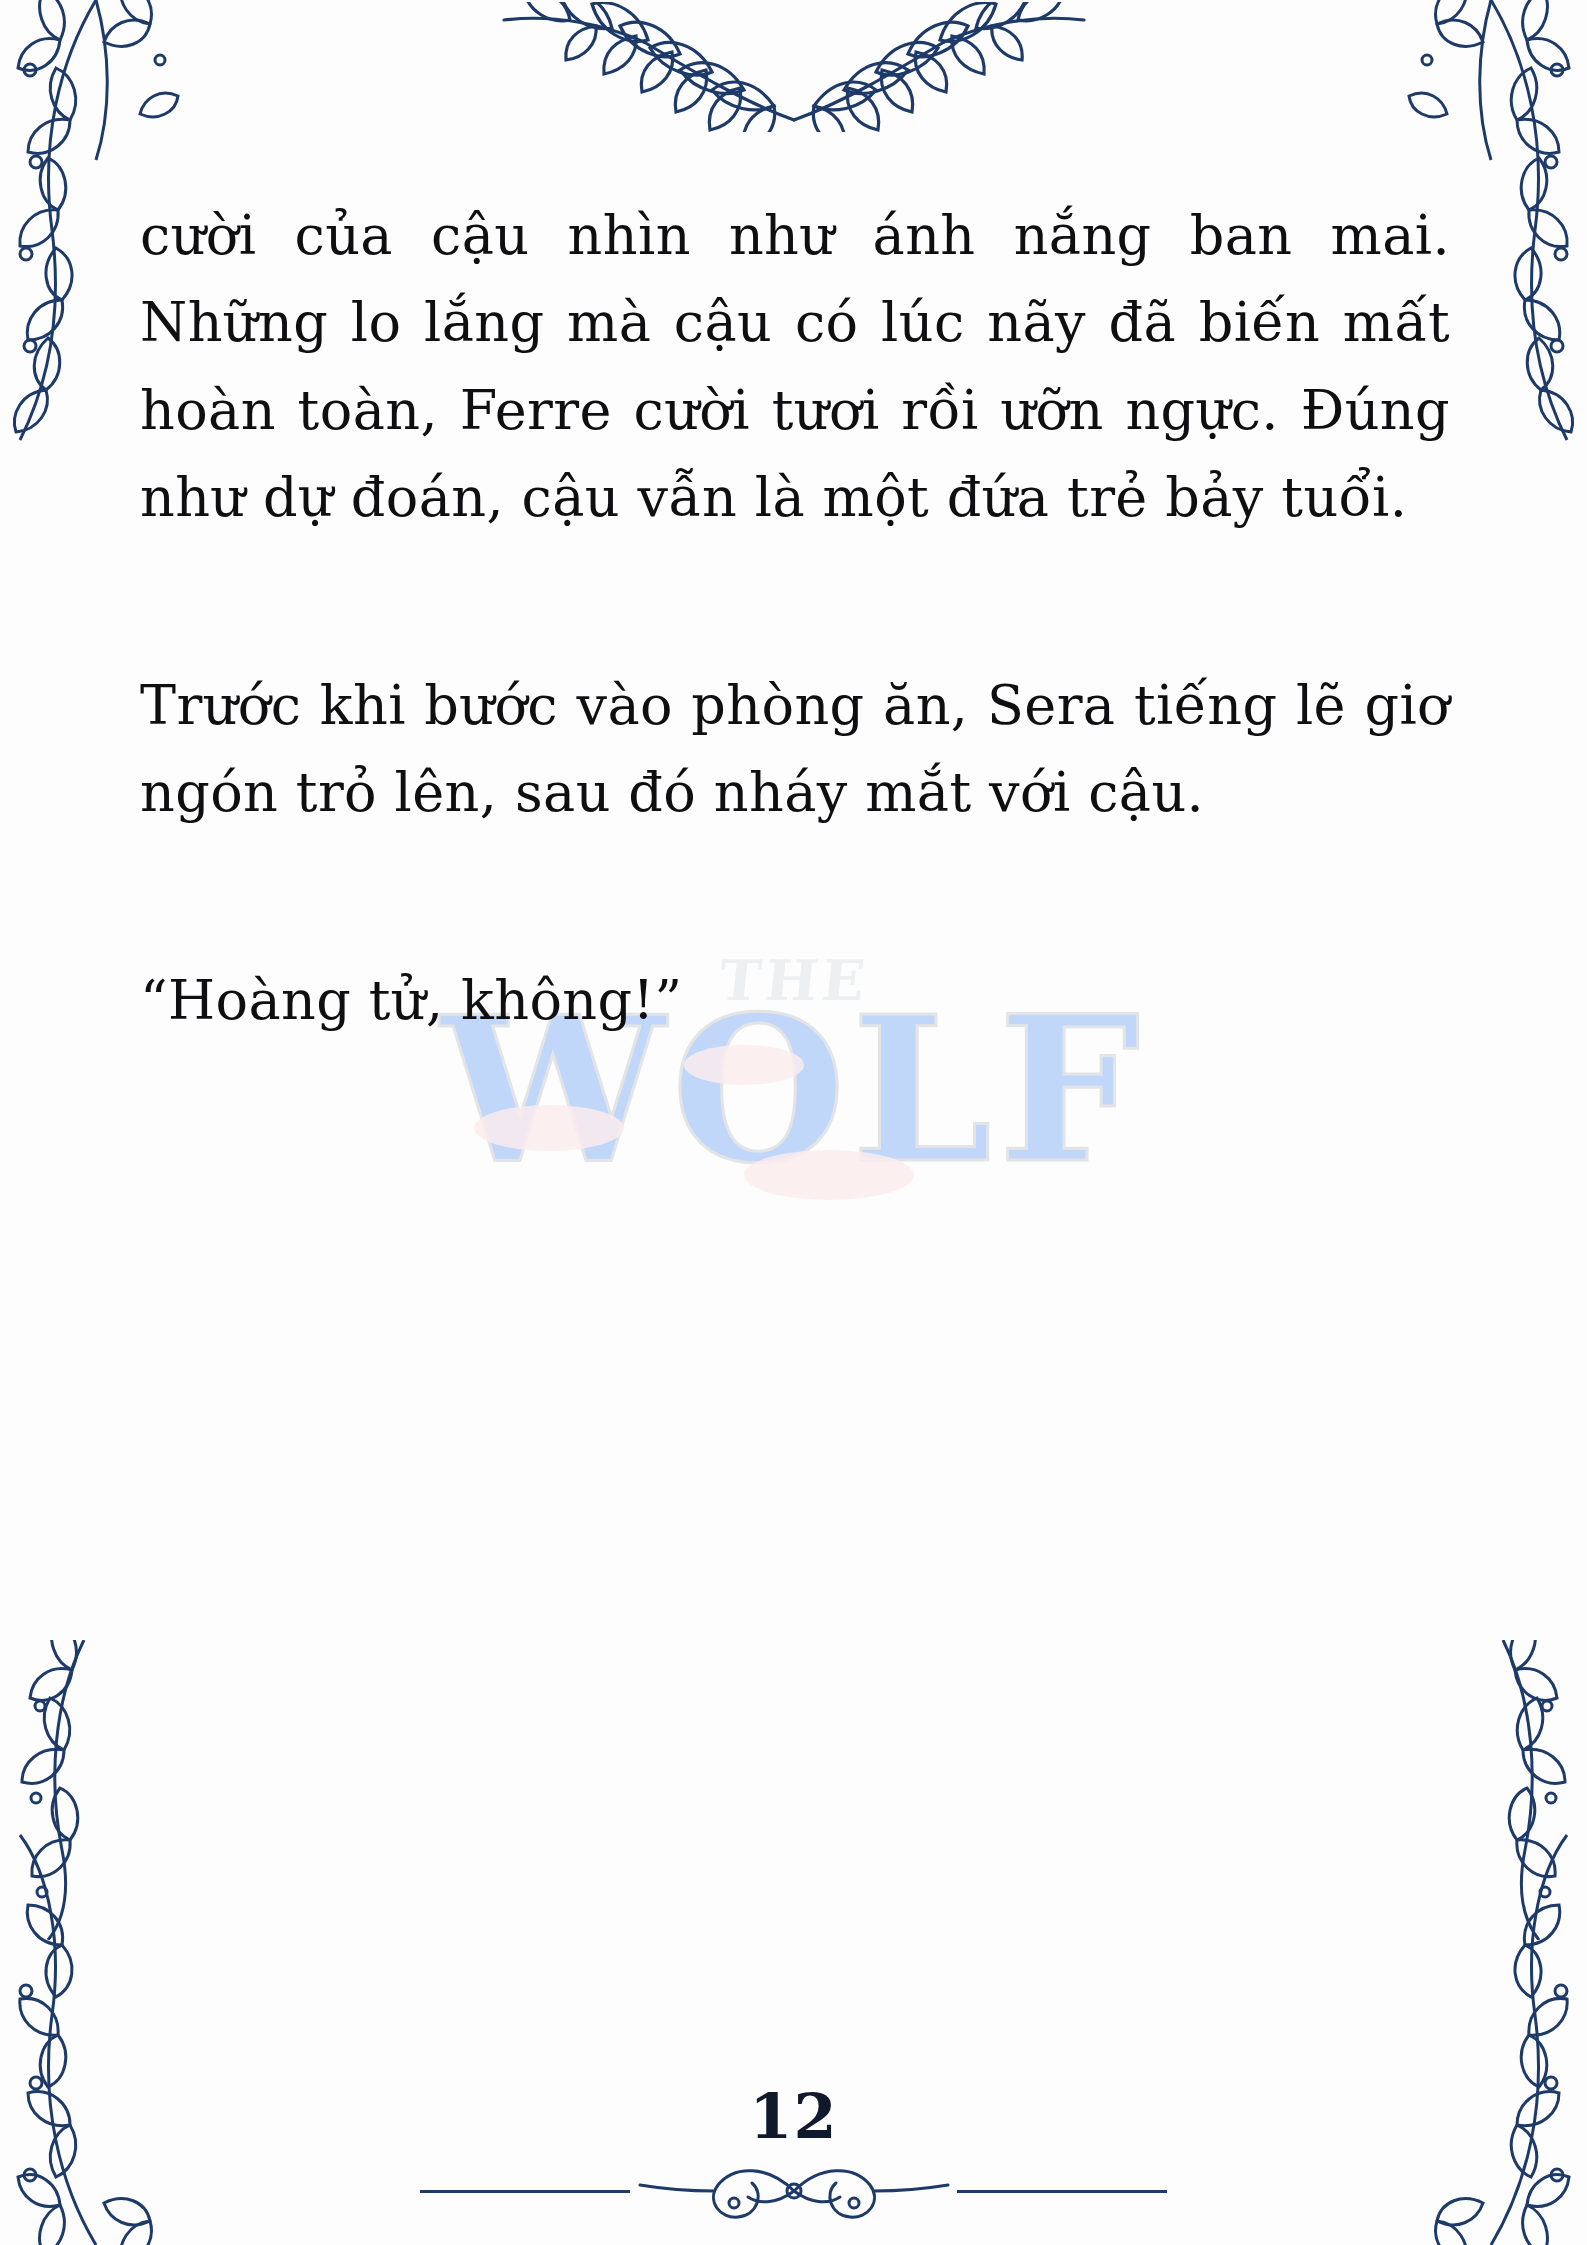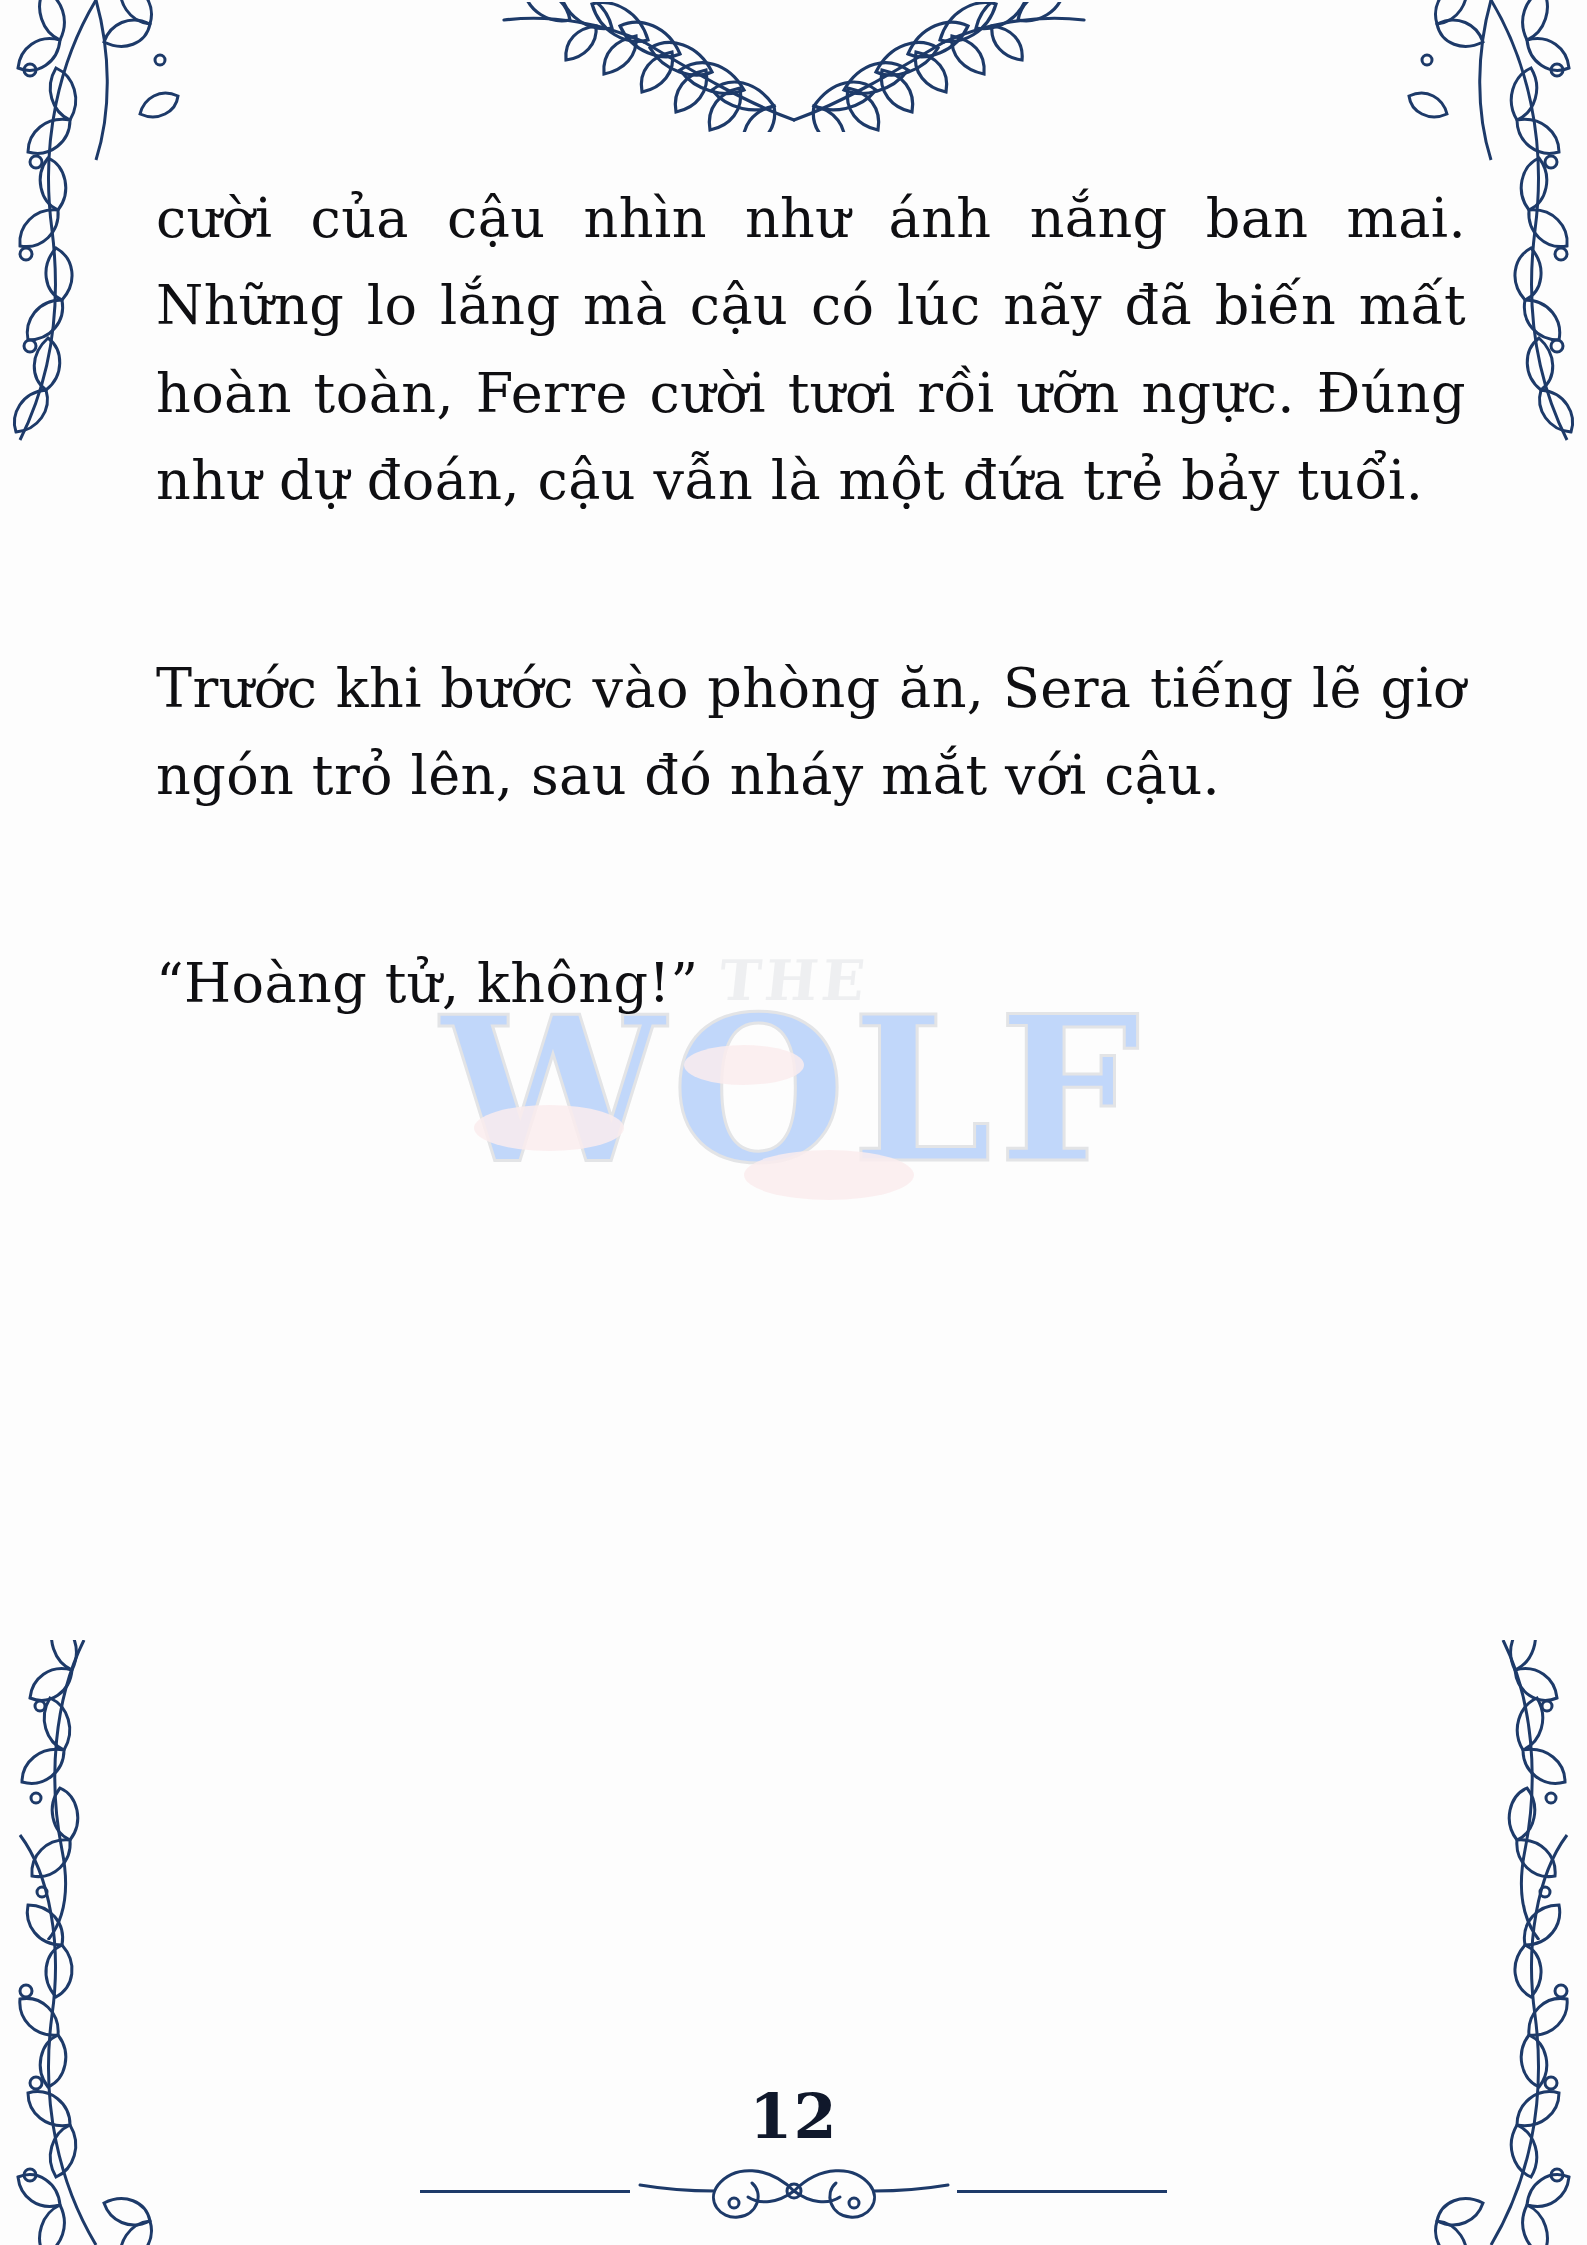--- a/index.html
+++ b/index.html
@@ -100,23 +100,22 @@
     position: absolute;
     border-radius: 50%;
     background: #f7c9cd;
     opacity: 0.85;
   }
 
   
   .content {
     position: absolute;
     left: 140px;
-    top: 175px;
+    top: 192px;
     width: 1310px;
-    margin-left: 16px;
   }
   .para {
     font-family: "DejaVu Serif", serif;
     font-size: 54px;
     line-height: 1.62;
     color: #0f0f12;
     margin: 0 0 58px 0;
     text-align: justify;
     text-justify: inter-word;
     letter-spacing: 0.4px;

